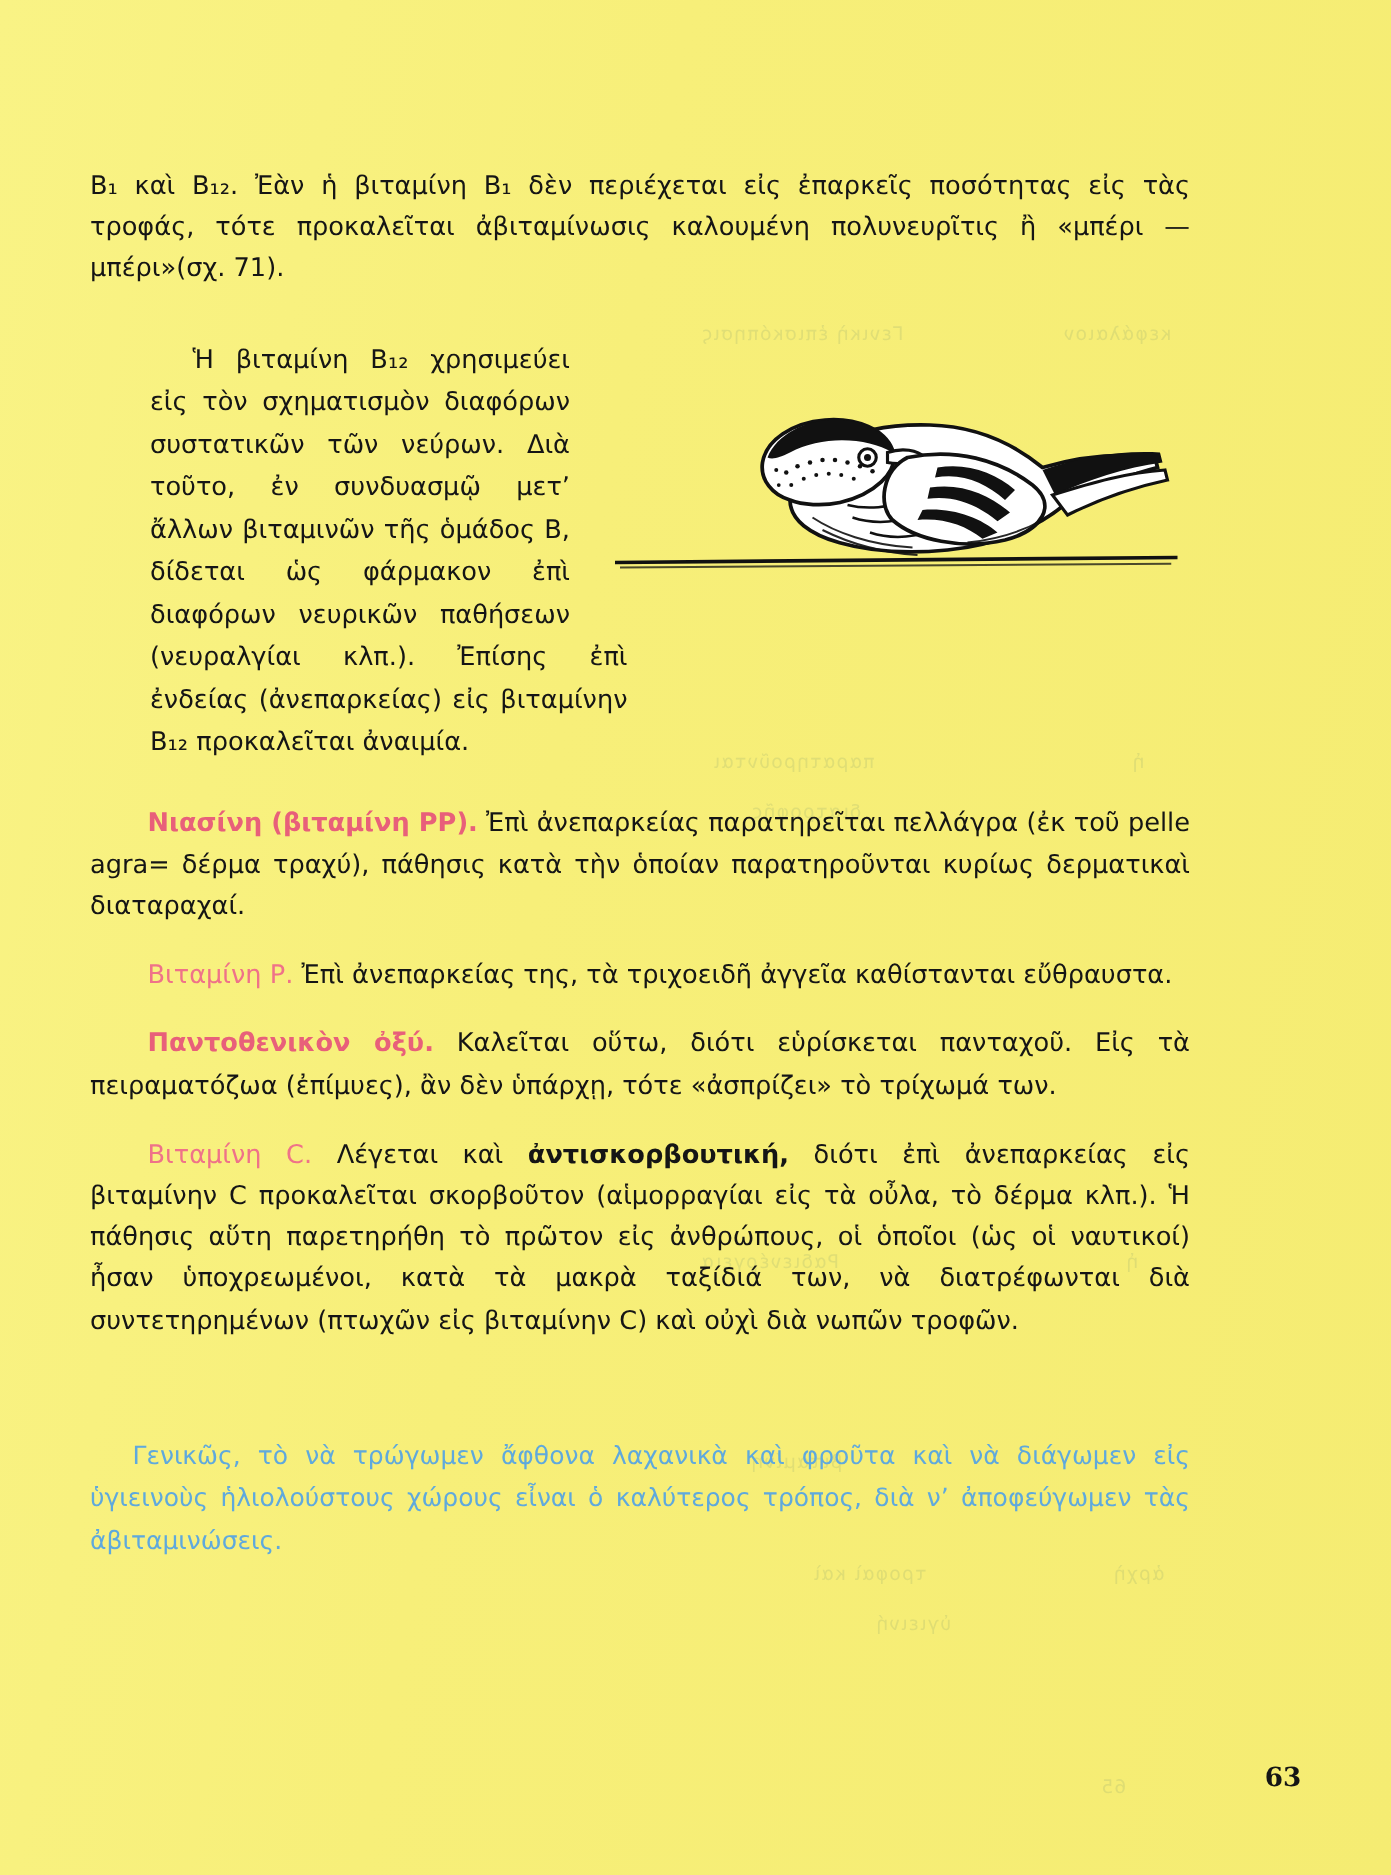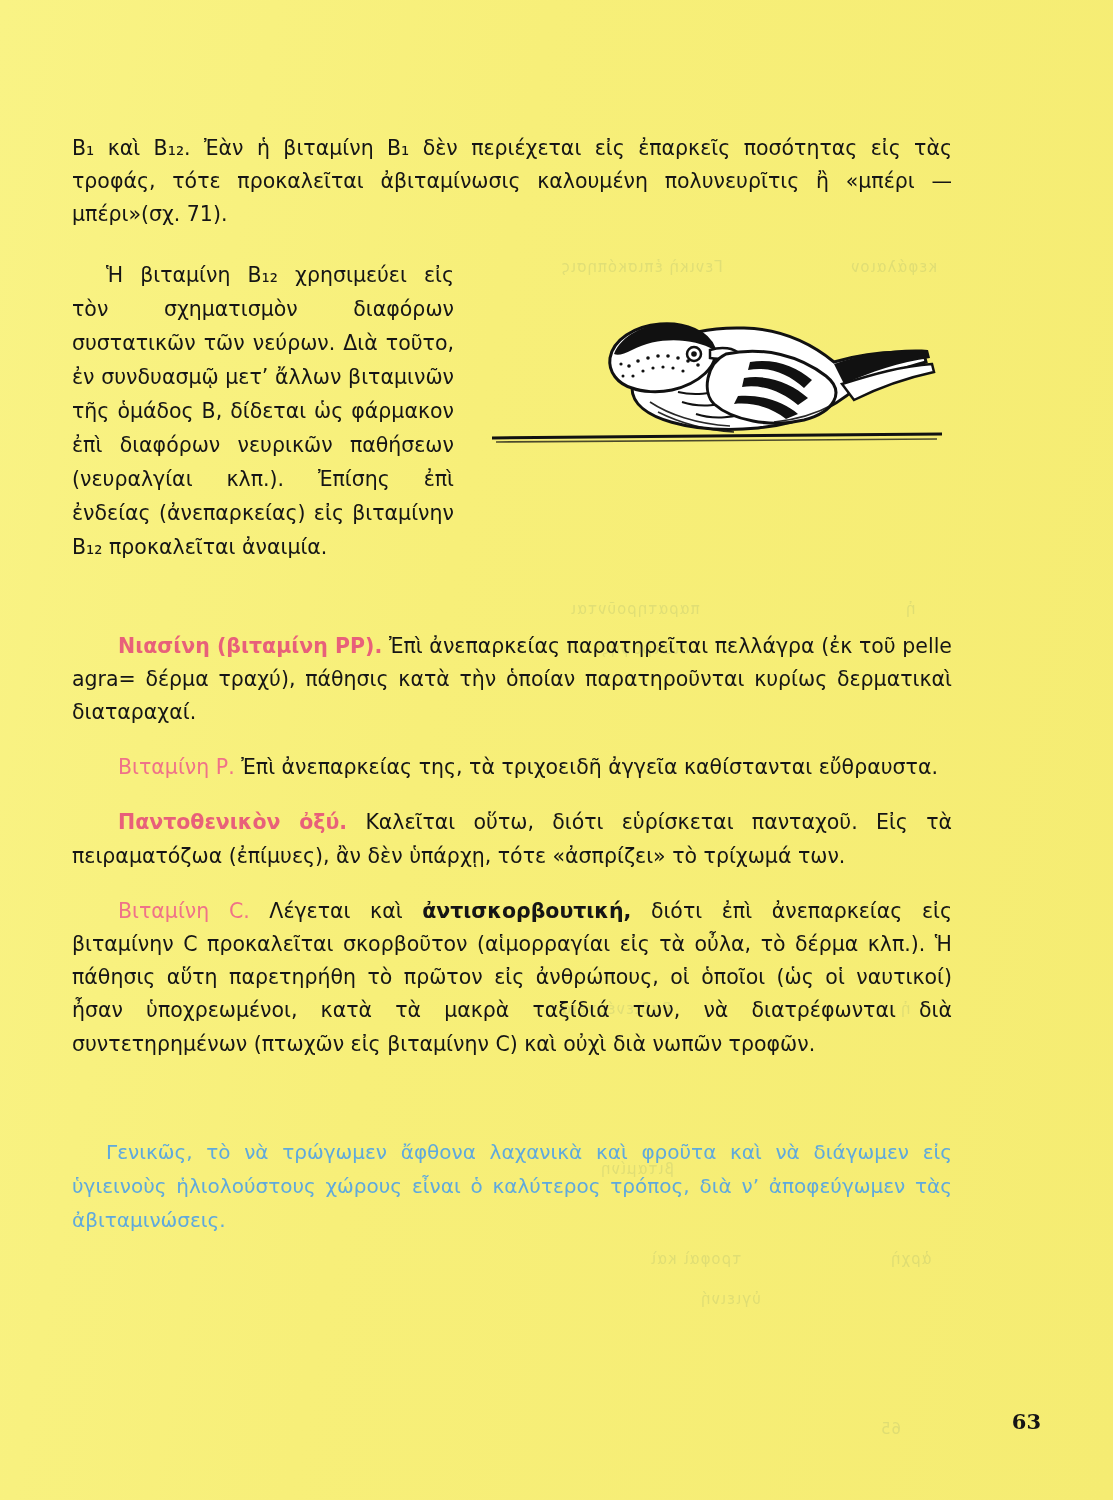--- a/index.html
+++ b/index.html
@@ -43,21 +43,21 @@
     color: #151515;
     font-size: 20.5px;
     line-height: 1.62;
     text-align: justify;
     font-family: "DejaVu Sans", sans-serif;
   }
   .indent { text-indent: 34px; }
   .bold { font-weight: bold; }
 
   
-  .para1 { margin-bottom: 26px; }
+  .para1 { margin-bottom: 38px; }
 
   
   .figwrap {
     position: relative;
     min-height: 350px;
   }
   .figure {
     float: right;
     width: 470px;
     margin: 34px 0 6px 26px;
@@ -74,20 +74,21 @@
     color: #151515;
     margin-top: 14px;
     letter-spacing: 0.4px;
   }
   .col-text {
     width: 382px;
     font-size: 20.5px;
     line-height: 1.66;
     text-align: justify;
     color: #151515;
+    margin-left: 48px;
   }
   .clear { clear: both; }
 
   .head-red {
     color: #e8607a;
     font-weight: bold;
   }
   .head-pink {
     color: #ef7289;
     font-weight: normal;

